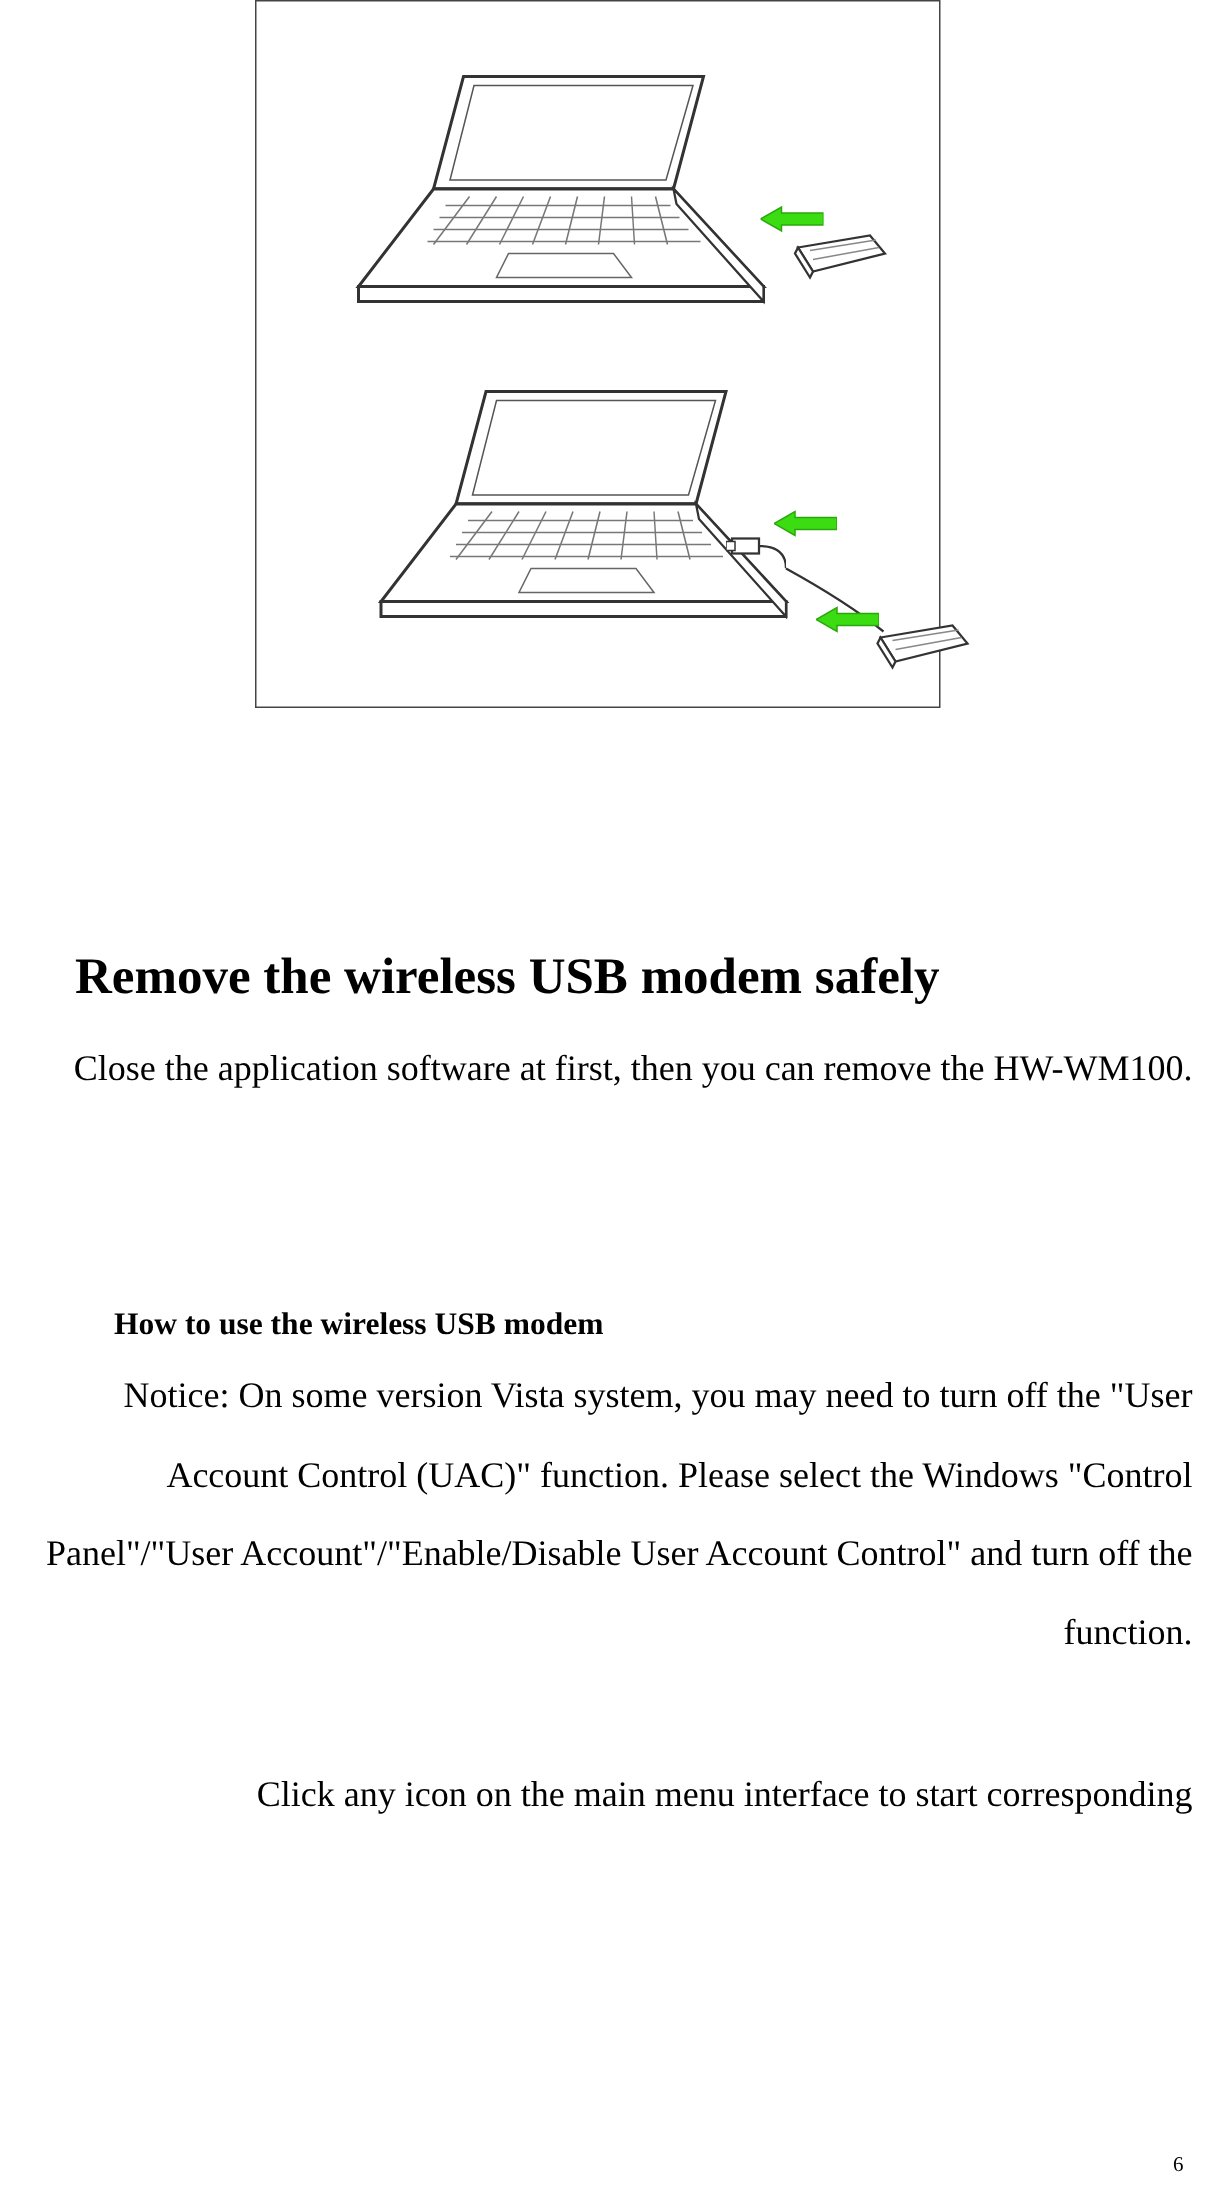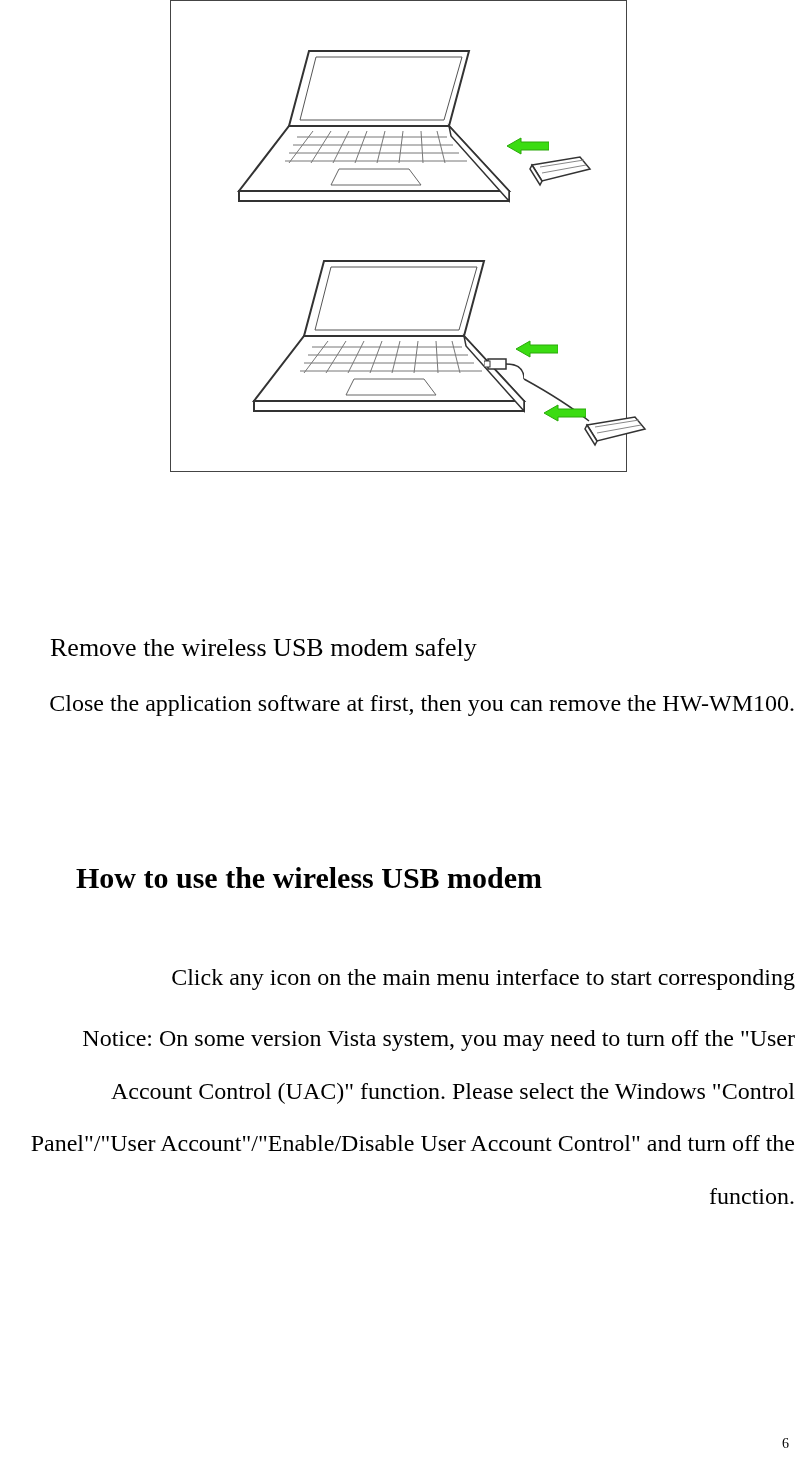--- a/index.html
+++ b/index.html
@@ -35,28 +35,28 @@
     height: 180px;
   }
   .laptop svg { display: block; }
   .arrow {
     position: absolute;
     width: 42px;
     height: 18px;
   }
   .arrow svg { display: block; }
   .heading1 {
-    font-weight: normal;
-    font-size: 26px;
+    font-weight: bold;
+    font-size: 34px;
     margin: 160px 0 14px 50px;
     line-height: 1.2;
   }
   .heading2 {
     font-weight: bold;
-    font-size: 30px;
+    font-size: 21px;
     margin: 130px 0 10px 76px;
     line-height: 1.2;
   }
   .body-text {
     margin: 0 0 0 0;
     padding: 0;
     text-align: right;
   }
   .indent {
     text-indent: 56px;
@@ -179,18 +179,18 @@
       </div>
     </div>
   </div>
 
   <div class="heading1">Remove the wireless USB modem safely</div>
 
   <div class="body-text section1">Close the application software at first, then you can remove the HW-WM100.</div>
 
   <div class="heading2">How to use the wireless USB modem</div>
 
+  <div class="body-text section2 indent">Notice: On some version Vista system, you may need to turn off the "User Account Control (UAC)" function. Please select the Windows "Control Panel"/"User Account"/"Enable/Disable User Account Control" and turn off the function.</div>
+
   <div class="body-text section3">Click any icon on the main menu interface to start corresponding</div>
-
-  <div class="body-text section2 indent">Notice: On some version Vista system, you may need to turn off the "User Account Control (UAC)" function. Please select the Windows "Control Panel"/"User Account"/"Enable/Disable User Account Control" and turn off the function.</div>
 
   <div class="page-number">6</div>
 </div>
 
 </body></html>

